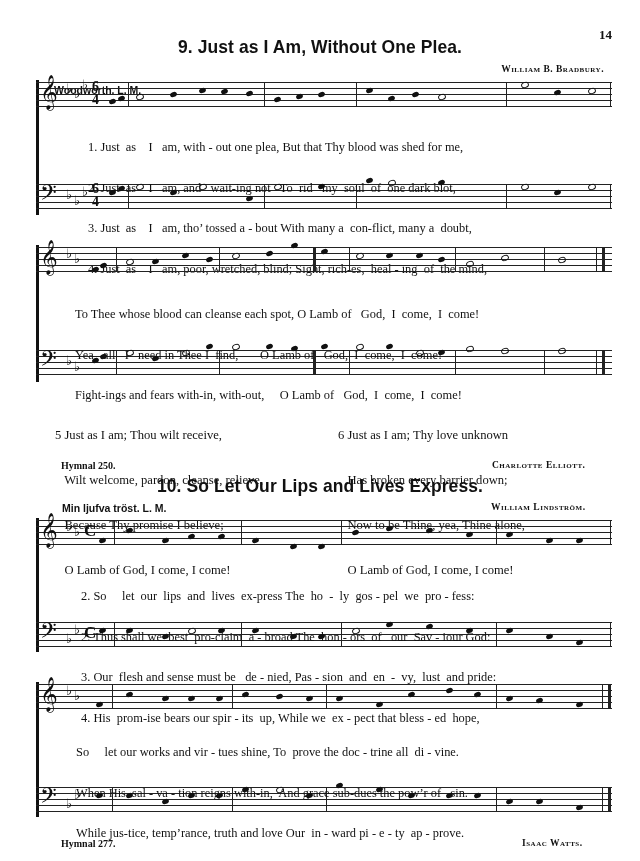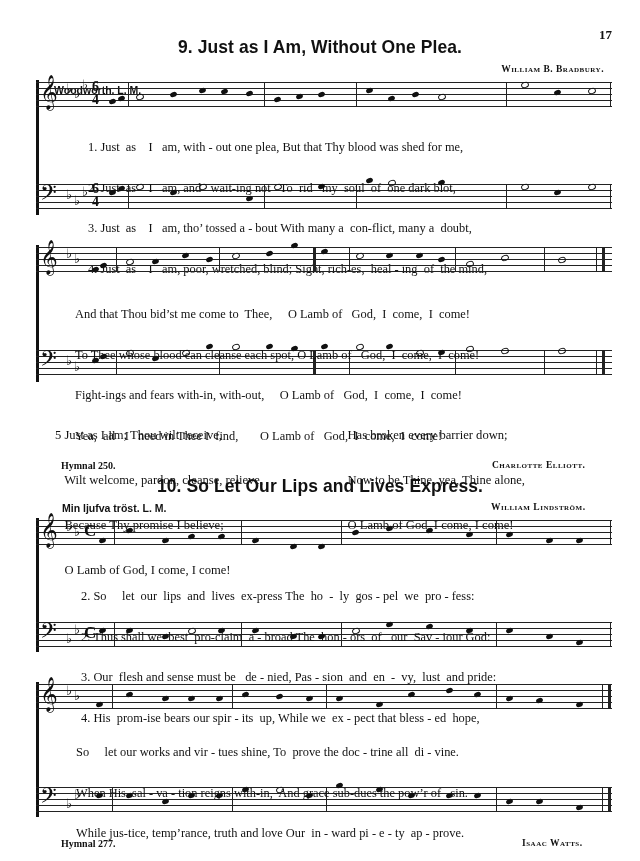--- a/index.html
+++ b/index.html
@@ -34,21 +34,21 @@
   .note { position: absolute; width: 7px; height: 5px; border-radius: 50%; background: #111; transform: rotate(-20deg); }
   .note.half { background: transparent; border: 1.5px solid #111; width: 6px; height: 4px; }
 
   .lyrics { position: absolute; font-size: 12.4px; line-height: 13.5px; white-space: pre; }
   .lyric-line { display: block; }
   .verse-block { position: absolute; font-size: 12.6px; line-height: 15px; white-space: pre; }
 </style>
 </head>
 <body>
 
-<div class="abs page-number">17</div>
+<div class="abs page-number">14</div>
 
 <div class="abs hymn-title" style="top:36px;">9.  Just as I Am, Without One Plea.</div>
 <div class="abs tune" style="left:54px; top:64px;margin-top:20px;">Woodworth.  L. M.</div>
 <div class="abs composer" style="right:36px; top:64px;">William B. Bradbury.</div>
 
 <div class="system" style="top:80px; height:138px;">
   <div class="brace" style="top:0; height:135px;"></div>
   <div class="staff" style="top:0;">
     <div class="line" style="top:2px"></div>
       <div class="line" style="top:8px"></div>
@@ -189,33 +189,33 @@
     <div class="note half" style="left:320px; top:-4px;"></div>
       <div class="note" style="left:350px; top:-4px;"></div>
       <div class="note half" style="left:380px; top:2px;"></div>
       <div class="note" style="left:402px; top:2px;"></div>
     <div class="note half" style="left:430px; top:-2px;"></div>
       <div class="note half" style="left:465px; top:0px;"></div>
       <div class="note half" style="left:522px; top:0px;"></div>
   </div>
 </div>
 <div class="lyrics" style="left:75px; top:281px;">
-  <span class="lyric-line">And that Thou bid’st me come to  Thee,     O Lamb of   God,  I  come,  I  come!</span>
   <span class="lyric-line">To Thee whose blood can cleanse each spot, O Lamb of   God,  I  come,  I  come!</span>
+  <span class="lyric-line">Yea,  all   I   need in Thee I  find,       O Lamb of   God,  I  come,  I  come!</span>
   <span class="lyric-line">Fight-ings and fears with-in, with-out,     O Lamb of   God,  I  come,  I  come!</span>
-  <span class="lyric-line">Yea,  all   I   need in Thee I  find,       O Lamb of   God,  I  come,  I  come!</span>
 </div>
 
 <div class="verse-block" style="left:55px; top:398px;">
   <span class="lyric-line">5 Just as I am; Thou wilt receive,</span>
   <span class="lyric-line">   Wilt welcome, pardon, cleanse, relieve,</span>
   <span class="lyric-line">   Because Thy promise I believe;</span>
   <span class="lyric-line">   O Lamb of God, I come, I come!</span>
 </div>
 <div class="verse-block" style="left:338px; top:398px;">
+  <span class="lyric-line">6 Just as I am; Thy love unknown</span>
   <span class="lyric-line">   Has broken every barrier down;</span>
   <span class="lyric-line">   Now to be Thine, yea, Thine alone,</span>
   <span class="lyric-line">   O Lamb of God, I come, I come!</span>
 </div>
 <div class="abs hymnal-ref" style="left:61px; top:460px;">Hymnal 250.</div>
 <div class="abs small-caps-right" style="left:492px; top:460px;">Charlotte Elliott.</div>
 
 <div class="abs hymn-title" style="top:475px;">10.  So Let Our Lips and Lives Express.</div>
 <div class="abs tune" style="left:62px; top:502px;">Min ljufva tröst.  L. M.</div>
 <div class="abs composer" style="left:491px; top:502px;">William Lindström.</div>

